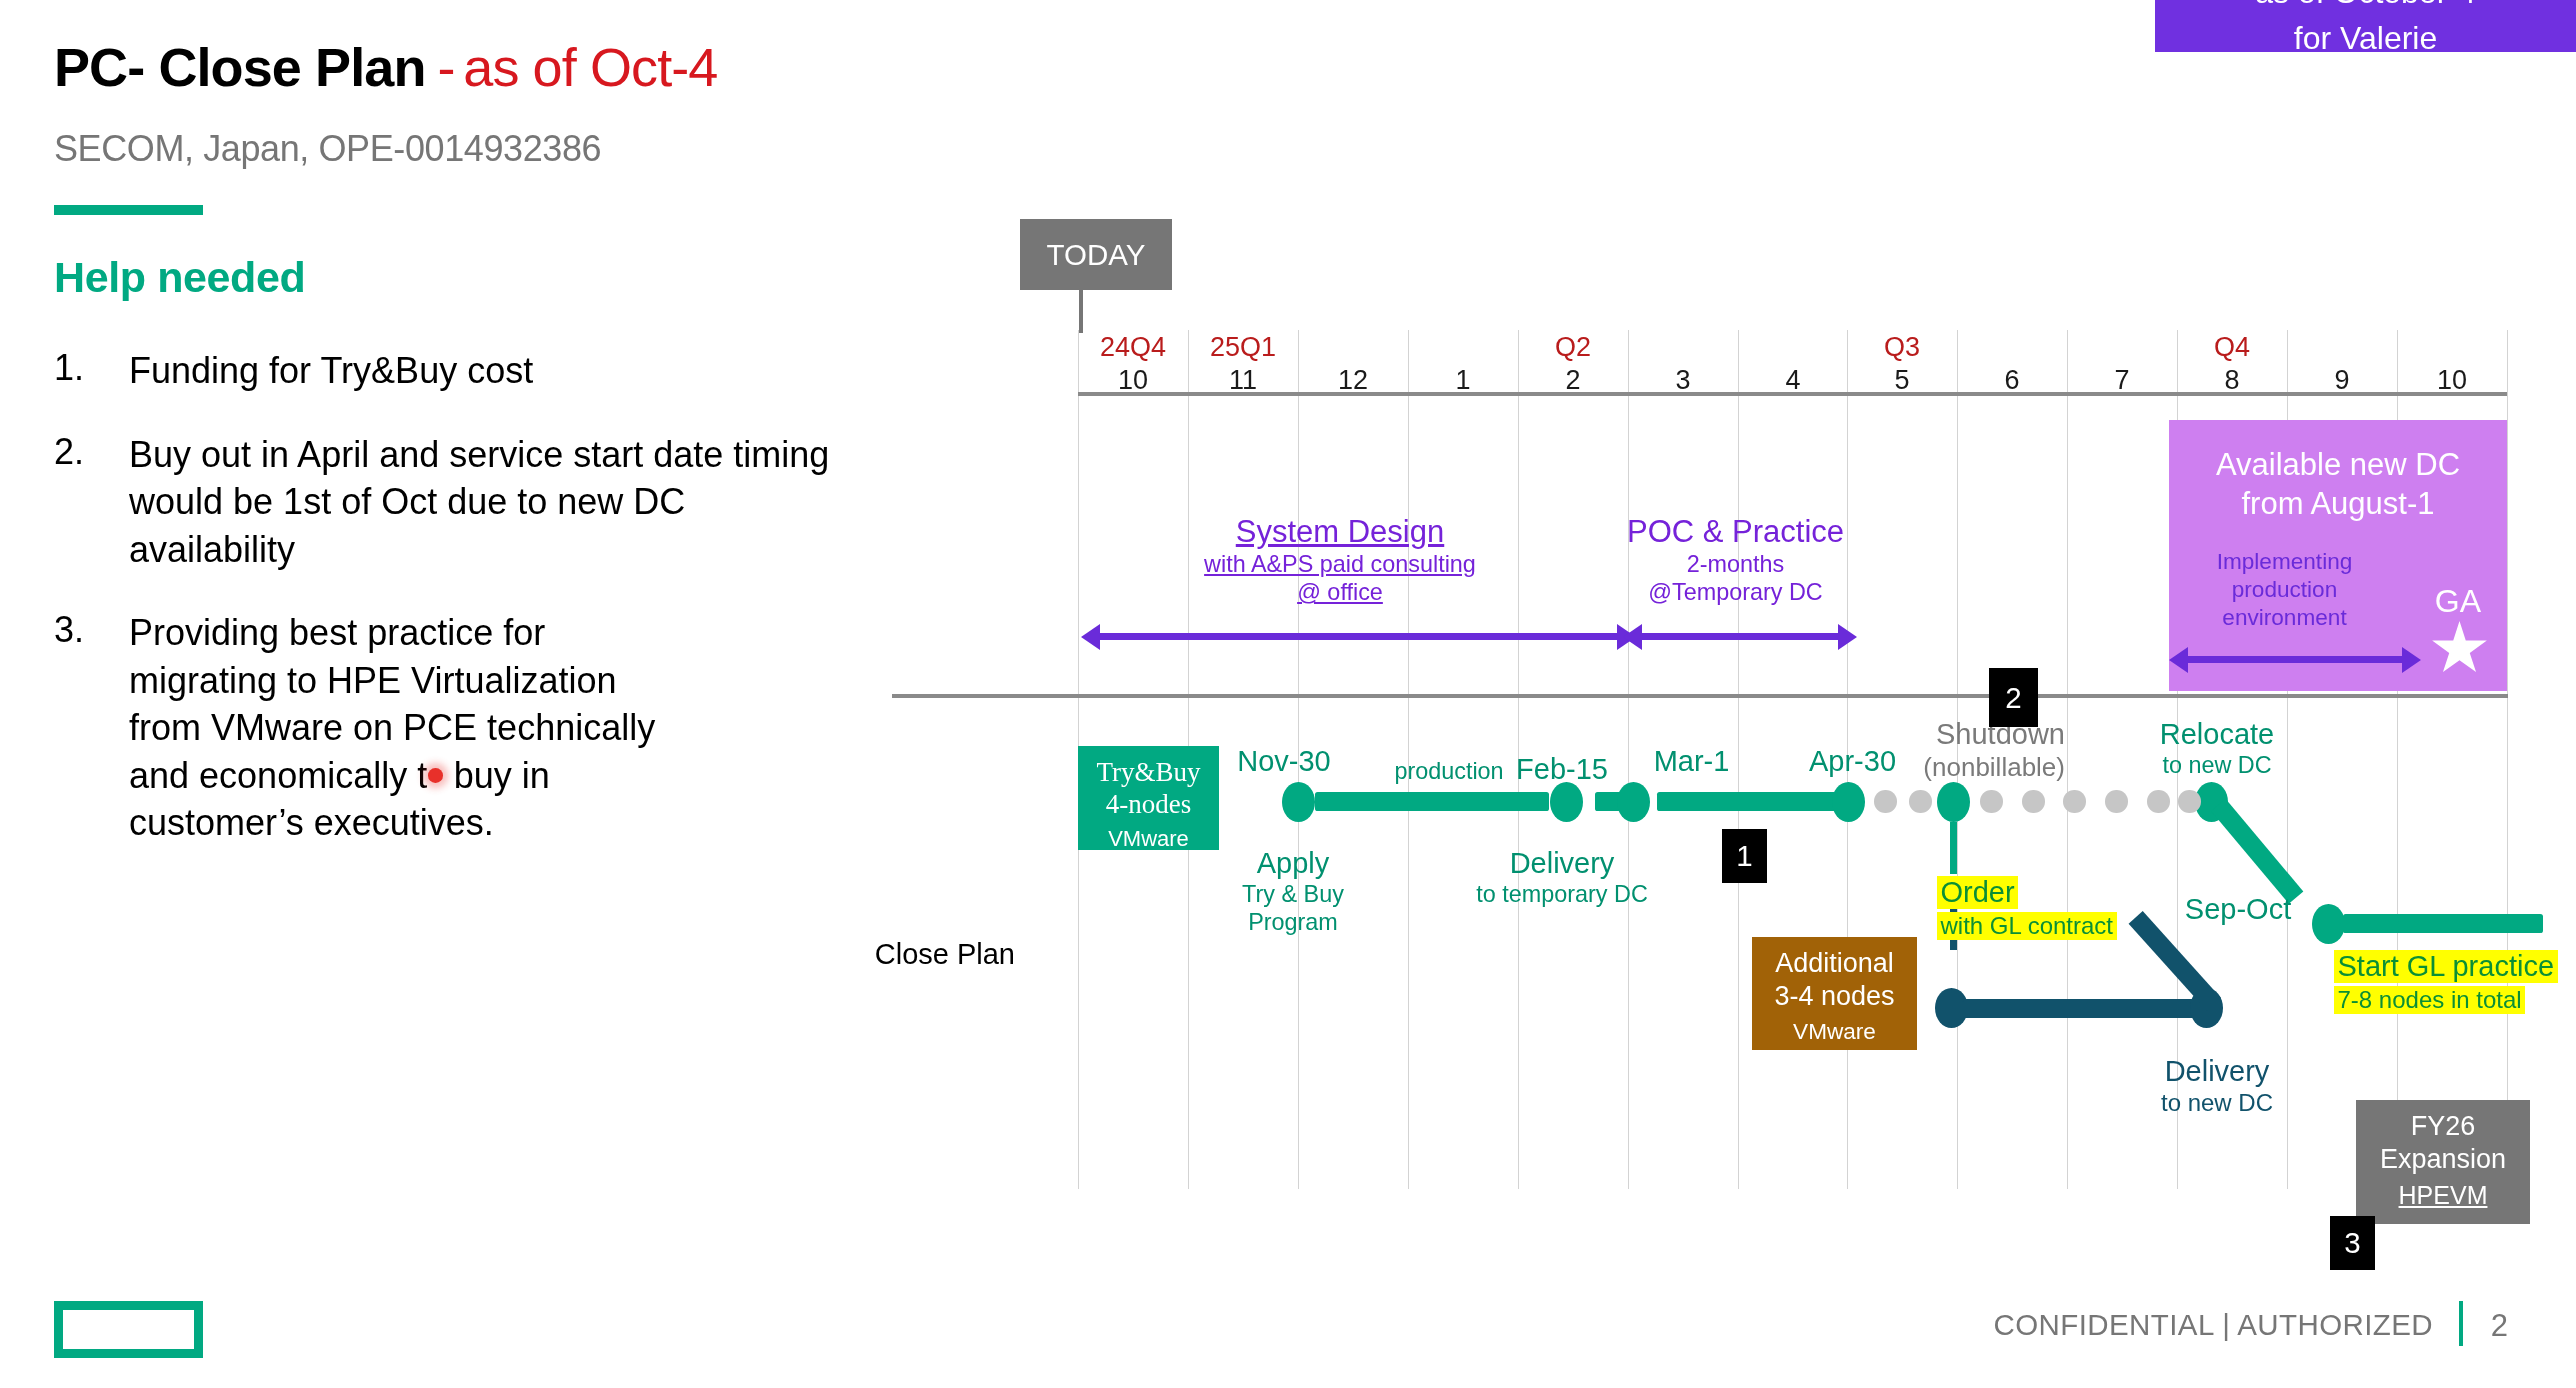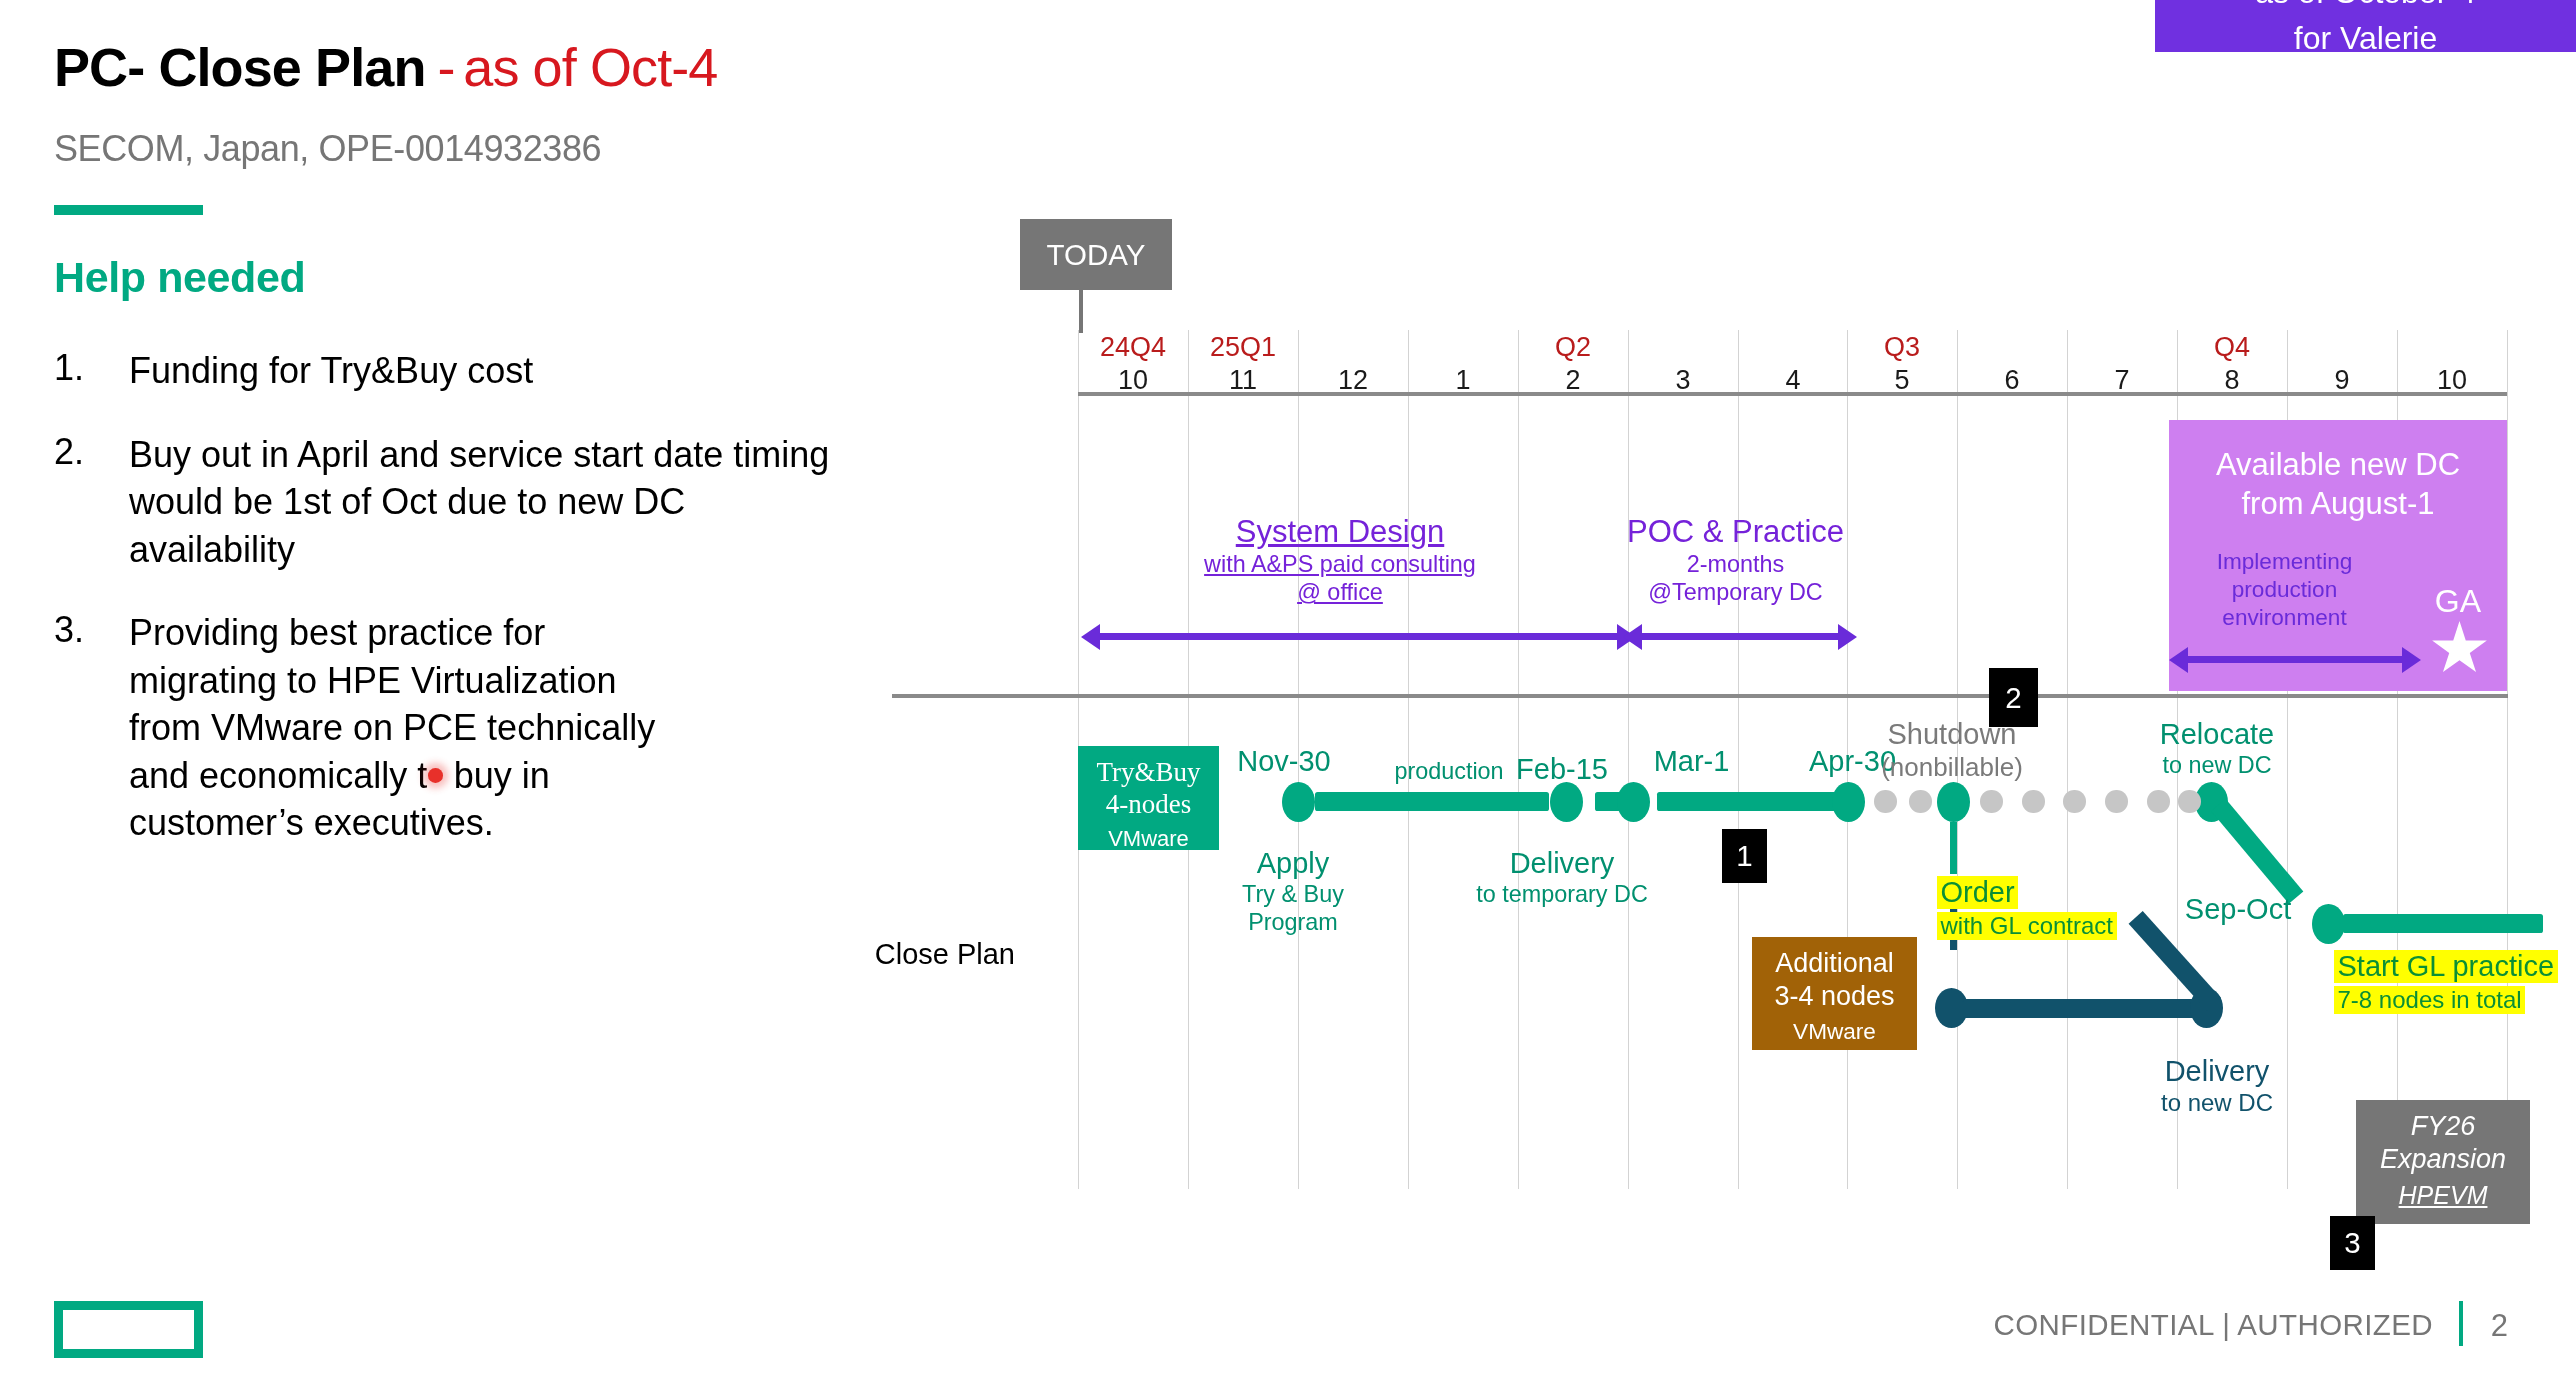--- a/index.html
+++ b/index.html
@@ -77,29 +77,29 @@
   .dbar{position:absolute;height:19px;background:#11526B;border-radius:2.6px;}
   .ddot{position:absolute;width:33px;height:40px;border-radius:50%;background:#11526B;}
 
   
   .tbbox{position:absolute;left:1078px;top:746px;width:141px;height:104px;background:#01A982;color:#fff;text-align:center;}
   .tbbox .l1{font-size:27px;line-height:1.18;padding-top:11px;font-family:Liberation Serif, serif;}
   .tbbox .l2{font-size:22px;padding-top:5.2px;}
   .addbox{position:absolute;left:1752px;top:937px;width:165px;height:113px;background:#a16207;color:#fff;text-align:center;}
   .addbox .l1{font-size:27px;line-height:1.2;padding-top:10.4px;}
   .addbox .l2{font-size:22.6px;padding-top:7px;}
-  .fy26{position:absolute;left:2356px;top:1100px;width:174px;height:124px;background:#767676;color:#fff;text-align:center;font-style:italic;}
+  .fy26{position:absolute;left:2356px;top:1100px;width:174px;height:124px;background:#767676;color:#fff;text-align:center;}
   .fy26 .l1{font-size:27px;line-height:1.22;padding-top:10.4px;}
   .fy26 .l2{font-size:25px;padding-top:5.2px;text-decoration:underline;}
 
   
   .plab{position:absolute;text-align:center;color:#018A6C;}
   .plab .b{font-size:29px;line-height:1.18;color:#01906F;}
   .plab .s{font-size:23.4px;line-height:1.2;color:#01906F;}
-  .graylab{position:absolute;text-align:center;color:#7a7a7a;}
+  .graylab{position:absolute;text-align:right;color:#7a7a7a;}
   .graylab .b{font-size:29px;line-height:1.2;}
   .graylab .s{font-size:26px;line-height:1.2;}
   .darklab{position:absolute;text-align:center;color:#11526B;}
   .darklab .b{font-size:29px;line-height:1.2;}
   .darklab .s{font-size:24px;line-height:1.2;}
   .hl{background:#FFFF00;color:#0a8f36;padding:0 3.5px;display:inline-block;}
   .hl.b{font-size:29px;}
   .hl.s{font-size:24px;}
 
   

